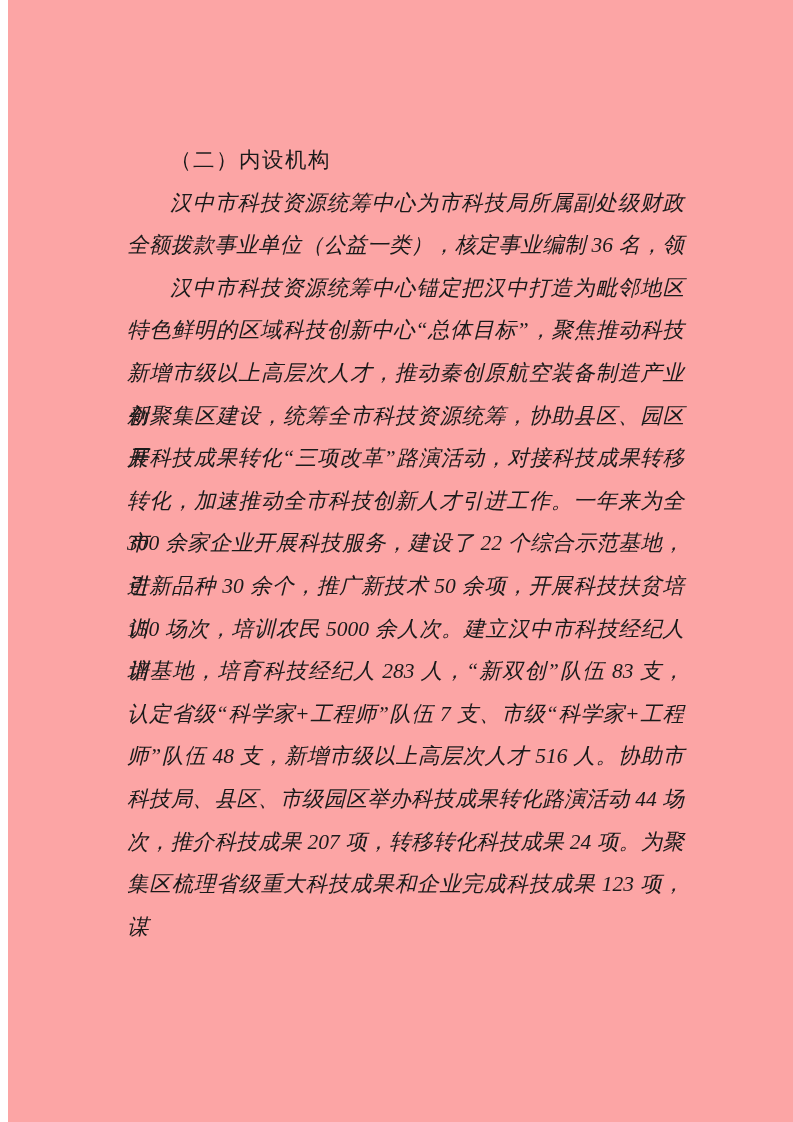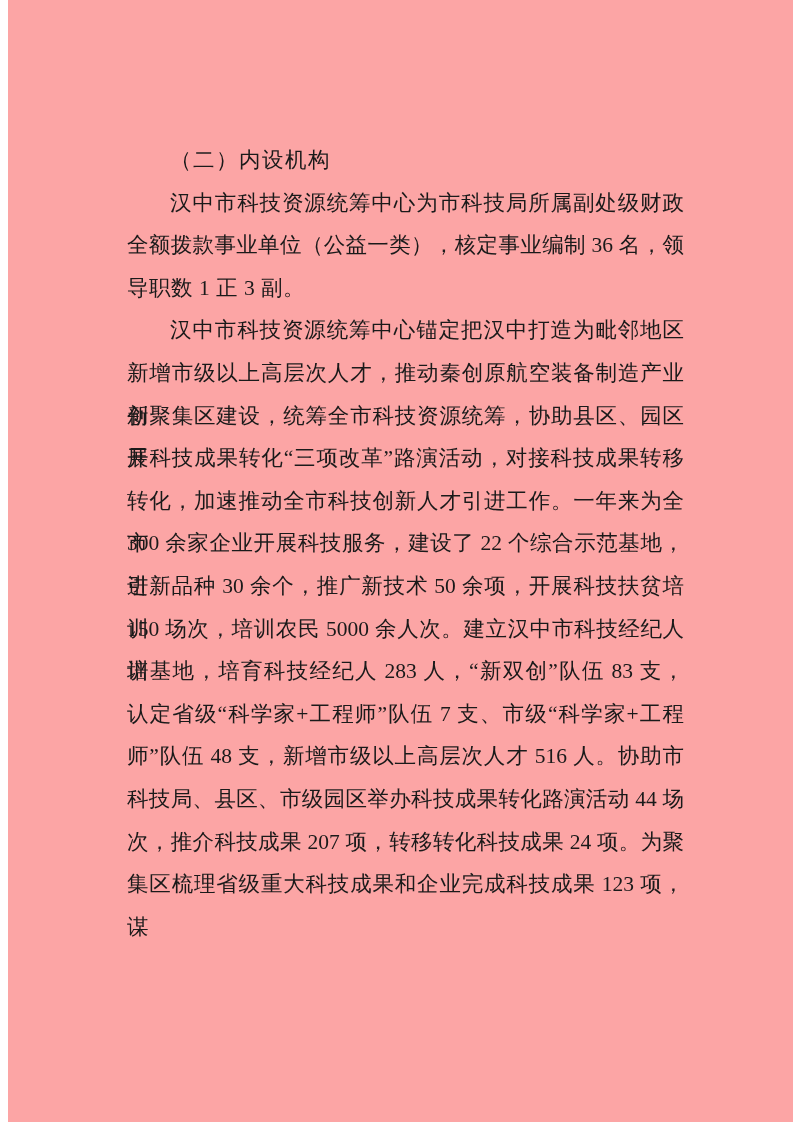--- a/index.html
+++ b/index.html
@@ -27,39 +27,40 @@
     white-space: nowrap;
     text-align: left;
     letter-spacing: 0.5px;
   }
   .justify {
     white-space: normal;
     text-align: justify;
     text-align-last: justify;
     text-justify: inter-character;
     letter-spacing: 0;
+    font-style: italic;
   }
   .first {
     text-indent: 2em;
   }
   .heading {
     text-indent: 2em;
     letter-spacing: 1.5px;
   }
 </style>
 </head>
 <body>
 
 <div class="page">
   <div class="content">
     <div class="line heading">（二）内设机构</div>
     <div class="line justify first">汉中市科技资源统筹中心为市科技局所属副处级财政</div>
     <div class="line justify">全额拨款事业单位（公益一类），核定事业编制 36 名，领</div>
-    <div class="line">导职数 1 正 3 副。</div>
     <div class="line justify first">汉中市科技资源统筹中心锚定把汉中打造为毗邻地区</div>
+    <div class="line justify">特色鲜明的区域科技创新中心“总体目标”，聚焦推动科技</div>
     <div class="line justify">新增市级以上高层次人才，推动秦创原航空装备制造产业创</div>
     <div class="line justify">新聚集区建设，统筹全市科技资源统筹，协助县区、园区开</div>
     <div class="line justify">展科技成果转化“三项改革”路演活动，对接科技成果转移</div>
     <div class="line justify">转化，加速推动全市科技创新人才引进工作。一年来为全市</div>
     <div class="line justify">300 余家企业开展科技服务，建设了 22 个综合示范基地，引</div>
     <div class="line justify">进新品种 30 余个，推广新技术 50 余项，开展科技扶贫培训</div>
     <div class="line justify">150 场次，培训农民 5000 余人次。建立汉中市科技经纪人培</div>
     <div class="line justify">训基地，培育科技经纪人 283 人，“新双创”队伍 83 支，</div>
     <div class="line justify">认定省级“科学家+工程师”队伍 7 支、市级“科学家+工程</div>
     <div class="line justify">师”队伍 48 支，新增市级以上高层次人才 516 人。协助市</div>

